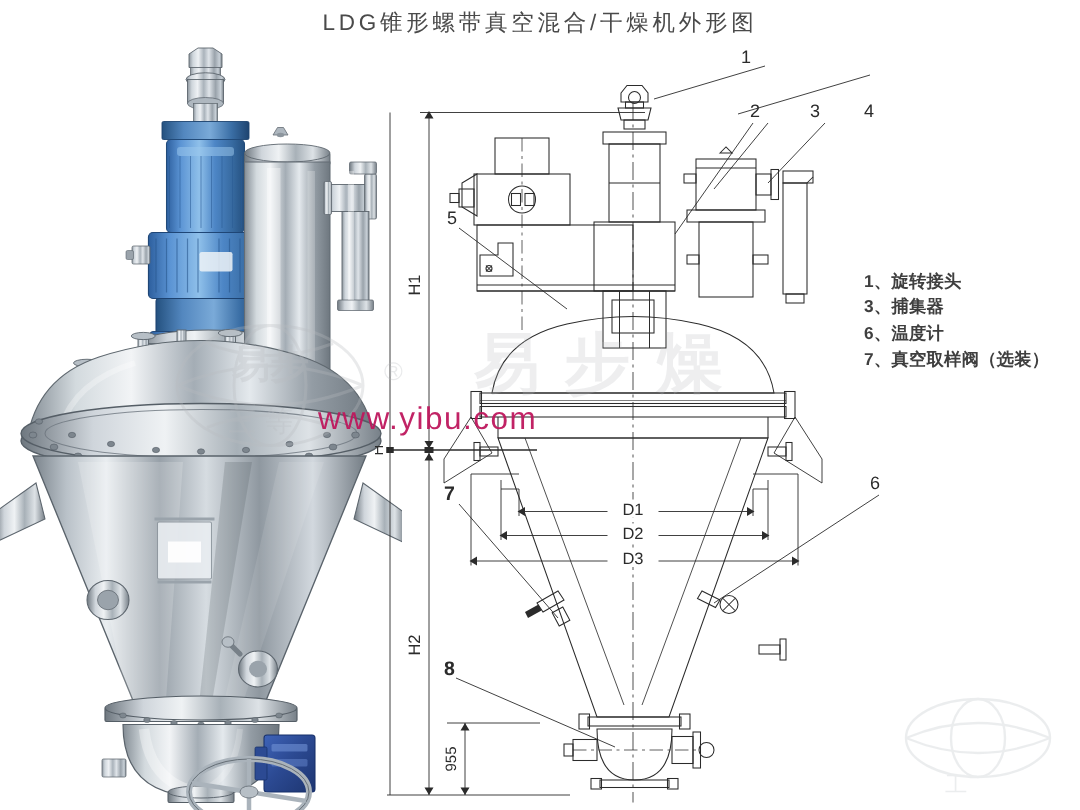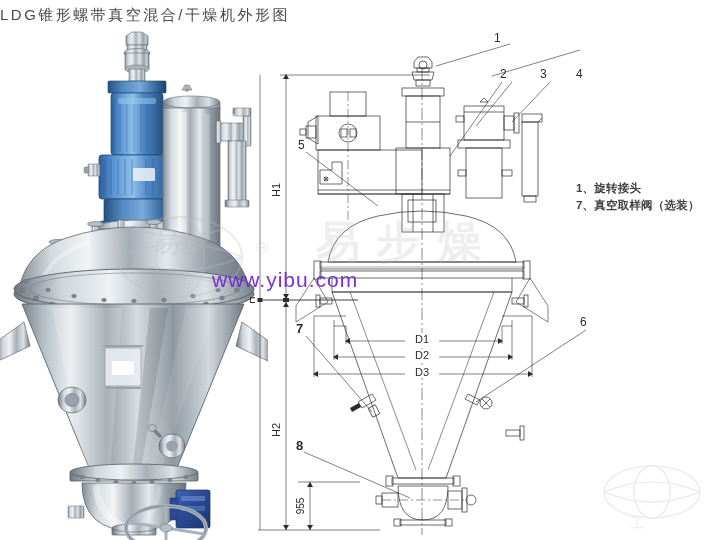--- a/index.html
+++ b/index.html
@@ -15,21 +15,21 @@
     font-family: "Liberation Sans", "DejaVu Sans", sans-serif;
     color: #3a3a3a;
   }
 
   
   #title {
     position: absolute;
     top: 6px;
     left: 0;
     width: 720px;
-    text-align: left;
+    text-align: center;
     font-size: 15px;
     letter-spacing: 2.5px;
     color: #4a4a4a;
     font-weight: 500;
     white-space: nowrap;
   }
 
   
   #photo-panel {
     position: absolute;
@@ -76,21 +76,21 @@
     pointer-events: none;
     opacity: 0.30;
   }
   #watermark svg { display: block; }
   #wm-url {
     position: absolute;
     left: 212px;
     top: 268px;
     font-size: 21px;
     letter-spacing: 1px;
-    color: #6d28d9;
+    color: #be185d;
     font-family: "Liberation Sans", sans-serif;
     pointer-events: none;
     opacity: 0.95;
   }
   #wm-badge {
     position: absolute;
     left: 600px;
     top: 462px;
     width: 118px;
     height: 76px;
@@ -601,15 +601,21 @@
   </g>
   <text x="30" y="66" font-size="15" fill="#a9b0b7" font-family="Liberation Sans, sans-serif">工</text>
 </svg>
 </div>
 
 <div id="legend">
   <div class="legend-item">
     <span>1、</span><span>旋转接头</span>
   </div>
   <div class="legend-item">
+    <span>3、</span><span>捕集器</span>
+  </div>
+  <div class="legend-item">
+    <span>6、</span><span>温度计</span>
+  </div>
+  <div class="legend-item">
     <span>7、</span><span>真空取样阀（选装）</span>
   </div>
 </div>
 
 </body></html>

